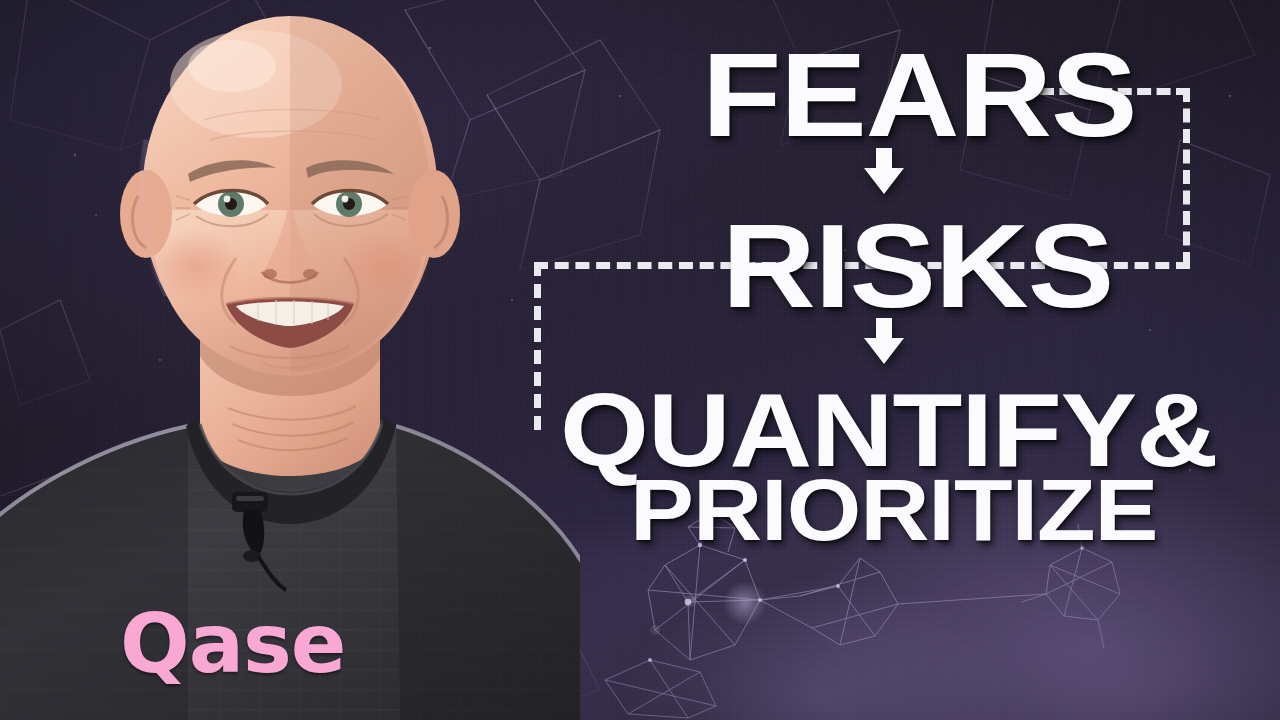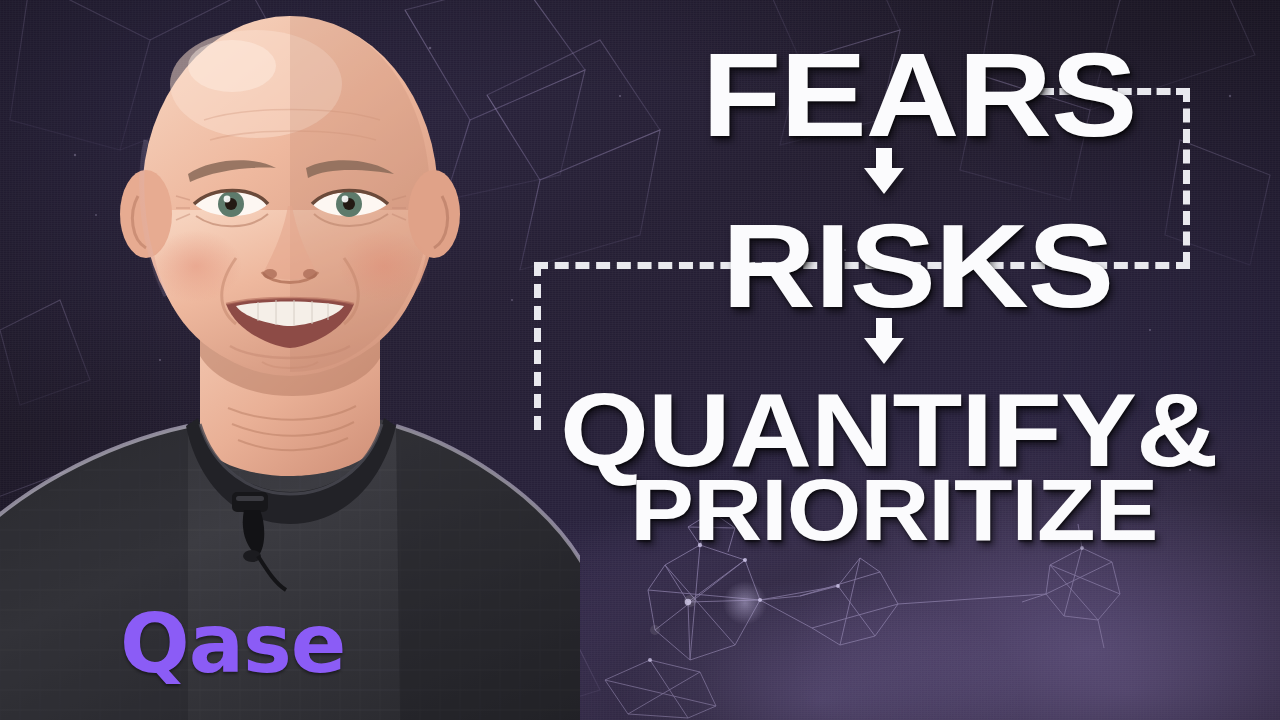--- a/index.html
+++ b/index.html
@@ -44,21 +44,21 @@
   .arrow .stem{position:absolute;left:12px;top:0;width:16px;height:22px;background:#fbfbfd;}
   .arrow .head{position:absolute;left:0;top:20px;width:0;height:0;
     border-left:20px solid transparent;border-right:20px solid transparent;
     border-top:26px solid #fbfbfd;}
   .arrow{filter:drop-shadow(2px 4px 4px rgba(0,0,0,.55));}
   .a1{left:352px;top:148px;}
   .a2{left:352px;top:318px;}
 
   
   .logo{position:absolute;left:120px;top:596px;font-size:82px;font-weight:bold;
-    color:#8b5cf6;letter-spacing:-1px;font-family:"DejaVu Sans",sans-serif;
+    color:#f9a8d4;letter-spacing:-1px;font-family:"DejaVu Sans",sans-serif;
     text-shadow:0 2px 3px rgba(0,0,0,.45);}
 </style>
 </head>
 <body>
 
 <div id="stage">
 
   <div class="bg-base"></div>
 
   <svg class="bg-svg" width="1280" height="720" viewBox="0 0 1280 720">

